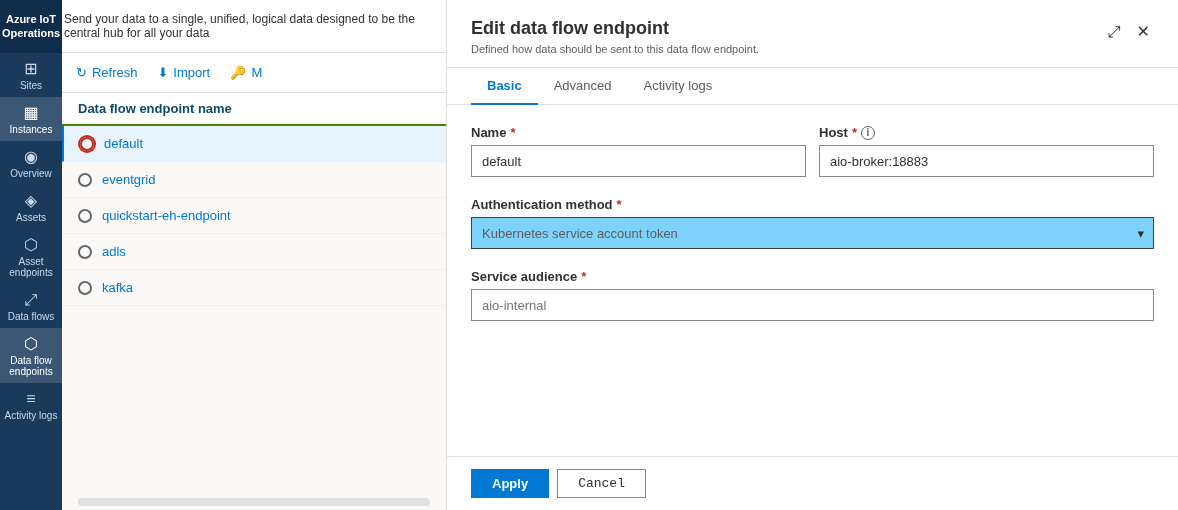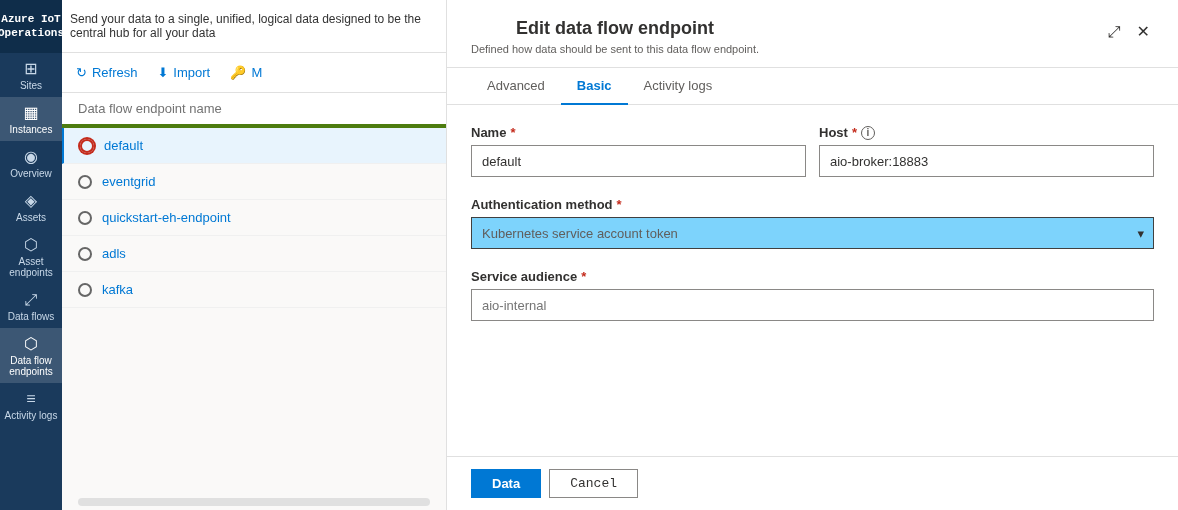--- a/index.html
+++ b/index.html
@@ -22,21 +22,20 @@
       padding: 12px 6px;
       color: #fff;
       font-size: 11px;
       font-weight: 600;
       text-align: center;
       line-height: 1.3;
       min-height: 48px;
       display: flex;
       align-items: center;
       justify-content: center;
-      font-family: Liberation Mono, monospace;
     }
     .sidebar-item {
       width: 100%;
       display: flex;
       flex-direction: column;
       align-items: center;
       padding: 8px 4px 6px;
       color: #c8d8e8;
       cursor: pointer;
       font-size: 10px;
@@ -50,21 +49,21 @@
     .left-panel {
       width: 385px;
       flex-shrink: 0;
       background: #faf9f8;
       border-right: 1px solid #e0e0e0;
       display: flex;
       flex-direction: column;
       overflow: hidden;
     }
     .left-panel-description {
-      padding: 12px 8px;
+      padding: 12px 2px;
       font-size: 12px;
       color: #333;
       border-bottom: 1px solid #e0e0e0;
       background: #fff;
     }
     .toolbar {
       display: flex;
       align-items: center;
       padding: 8px 12px;
       gap: 16px;
@@ -77,24 +76,24 @@
       gap: 5px;
       color: #0078d4;
       cursor: pointer;
       font-size: 13px;
       background: none;
       border: none;
       padding: 4px 2px;
     }
     .table-header {
       padding: 8px 16px;
-      font-weight: 400;
-      font-size: 13px;
-      color: #737373;
-      border-bottom: 4px solid #4d7c0f;
+      font-weight: 700;
+      font-size: 13px;
+      color: #0c4a6e;
+      border-bottom: 2px solid #4d7c0f;
       background: #fff;
     }
     .table-rows {
       overflow-y: auto;
       flex: 1;
     }
     .table-row {
       display: flex;
       align-items: center;
       padding: 10px 16px;
@@ -141,21 +140,20 @@
       padding: 18px 24px 12px;
       border-bottom: 1px solid #e0e0e0;
       display: flex;
       justify-content: space-between;
       align-items: flex-start;
     }
     .dialog-title {
       font-size: 18px;
       font-weight: 600;
       color: #323130;
-      text-align: center;
     }
     .dialog-subtitle {
       font-size: 11px;
       color: #605e5c;
       margin-top: 4px;
     }
     .dialog-header-actions {
       display: flex;
       gap: 8px;
       align-items: center;
@@ -391,22 +389,22 @@
       <button class="icon-btn">
         <span>⤢</span>
       </button>
       <button class="icon-btn">
         <span>✕</span>
       </button>
     </div>
   </div>
 
   <div class="tabs">
+    <div class="tab active">Basic</div>
     <div class="tab">Advanced</div>
-    <div class="tab active">Basic</div>
     <div class="tab">Activity logs</div>
   </div>
 
   <div class="form-body">
     <div class="form-group">
       <label class="form-label">
         <span>Name</span>
         <span class="required-star">*</span>
       </label>
       <input class="form-input" type="text" value="default" style="">
@@ -437,16 +435,16 @@
     <div class="form-group full-width">
       <label class="form-label">
         <span>Service audience</span>
         <span class="required-star">*</span>
       </label>
       <input class="form-input" type="text" placeholder="aio-internal" style="">
     </div>
   </div>
 
   <div class="dialog-footer">
-    <button class="btn-primary">Data</button>
+    <button class="btn-primary">Apply</button>
     <button class="btn-secondary">Cancel</button>
   </div>
 </div>
 
 </body></html>

